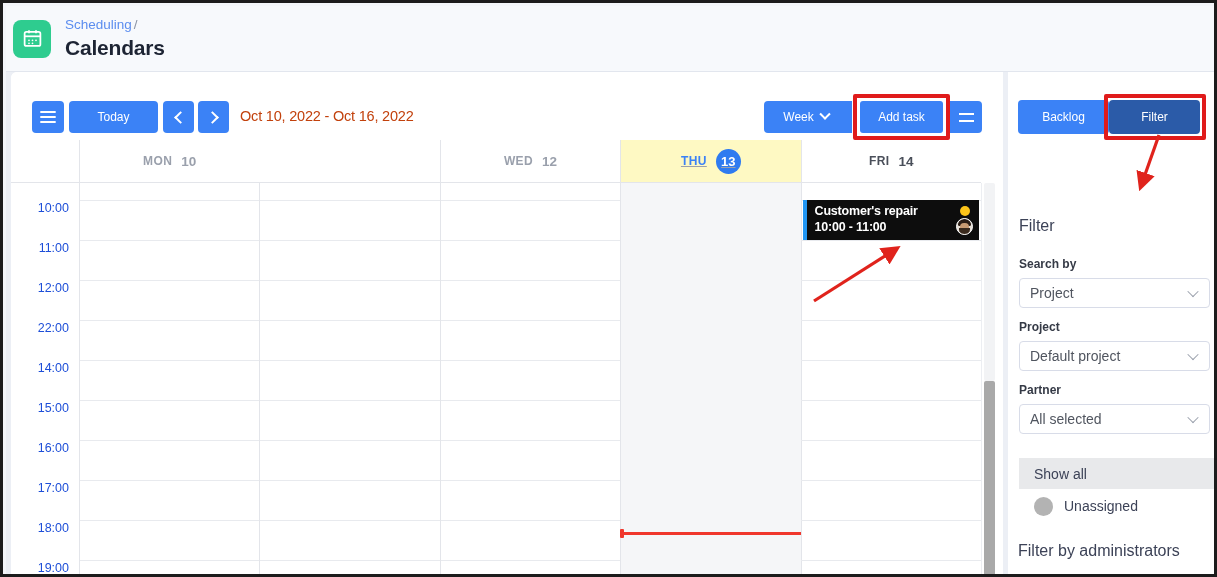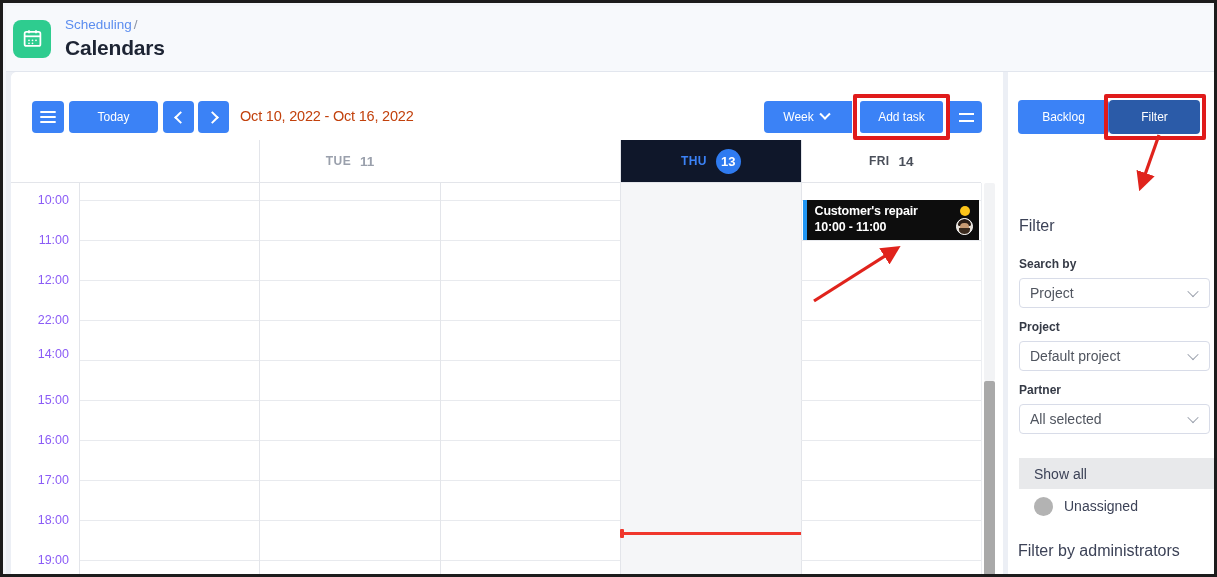--- a/index.html
+++ b/index.html
@@ -118,33 +118,34 @@
   }
   .day-head {
     position: absolute; top: 0; height: 42px;
     border-left: 1px solid #e3e5ea;
     display: flex; align-items: center; justify-content: center;
     gap: 9px;
     font-size: 12px; font-weight: bold; letter-spacing: 0.4px;
     color: #9aa0ac;
   }
   .day-head .dnum { font-size: 13.5px; font-weight: bold; color: #9aa0ac; letter-spacing: 0; }
-  .day-head.today { background: #0f172a; }
+  .day-head.today { background: #fef9c3; text-decoration: underline; }
   .day-head.today .dname { color: #3b82f6; }
   .day-head.today .dnum {
     background: #2f7bf0; color: #fff; border-radius: 50%;
     width: 25px; height: 25px; display: flex; align-items: center; justify-content: center;
     font-size: 13px;
   }
   .day-head.fri .dname, .day-head.fri .dnum { color: #4a4f5a; }
 
   #time-gutter { position: absolute; left: 0; top: 43px; width: 68px; height: 394px; background: #fff; }
   .time-label {
-    position: absolute; right: 10px; font-size: 12.5px; color: #8b5cf6;
+    position: absolute; right: 10px; font-size: 12.5px; color: #1d4ed8;
     transform: translateY(-50%);
+    margin-top: 8px;
   }
   #slot-area { position: absolute; left: 68px; top: 43px; width: 902px; height: 394px; overflow: hidden; }
   .daycol {
     position: absolute; top: 0; height: 394px;
     border-left: 1px solid #e3e5ea;
   }
   .daycol.today { background: #f5f6f8; }
   .hline { position: absolute; left: 0; width: 902px; height: 1px; background: #e8eaee; }
 
   
@@ -311,39 +312,43 @@
         <div id="addtask-highlight"></div>
         <button class="btn" id="addtask-btn">Add task</button>
 
         <button class="btn" id="eq-btn">
           <span class="eq-glyph"></span>
         </button>
       </div>
 
       <div id="cal-grid">
         <div id="day-header-row">
-            <div class="day-head" style="left: 248.4px; width: 180.4px;">
-              <span class="dname">TUE</span>
-              <span class="dnum">11</span>
+            <div class="day-head" style="left: 68px; width: 180.4px;">
+              <span class="dname">MON</span>
+              <span class="dnum">10</span>
+            </div>
+            <div class="day-head" style="left: 428.8px; width: 180.4px;">
+              <span class="dname">WED</span>
+              <span class="dnum">12</span>
             </div>
             <div class="day-head today" style="left: 609.2px; width: 180.4px;">
               <span class="dname">THU</span>
               <span class="dnum">13</span>
             </div>
             <div class="day-head fri" style="left: 789.6px; width: 180.4px;">
               <span class="dname">FRI</span>
               <span class="dnum">14</span>
             </div>
           </div>
         <div id="time-gutter">
             <div class="time-label" style="top: 17px;">10:00</div>
             <div class="time-label" style="top: 57px;">11:00</div>
             <div class="time-label" style="top: 97px;">12:00</div>
             <div class="time-label" style="top: 137px;">22:00</div>
-            <div class="time-label" style="top: 171px;">14:00</div>
+            <div class="time-label" style="top: 177px;">14:00</div>
             <div class="time-label" style="top: 217px;">15:00</div>
             <div class="time-label" style="top: 257px;">16:00</div>
             <div class="time-label" style="top: 297px;">17:00</div>
             <div class="time-label" style="top: 337px;">18:00</div>
             <div class="time-label" style="top: 377px;">19:00</div>
           </div>
         <div id="slot-area">
             <div class="daycol" style="left: 721.6px; width: 180.4px;"></div>
             <div class="hline" style="top: 377px;"></div>
             <div class="hline" style="top: 337px;"></div>

